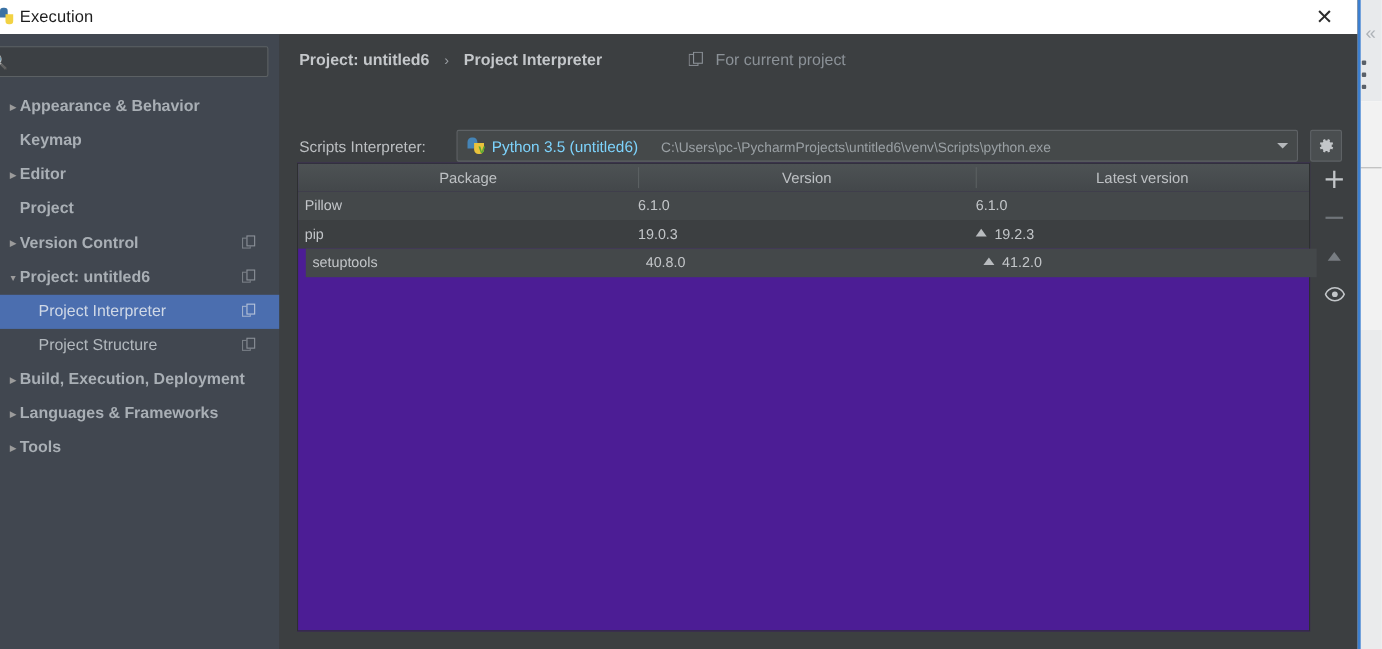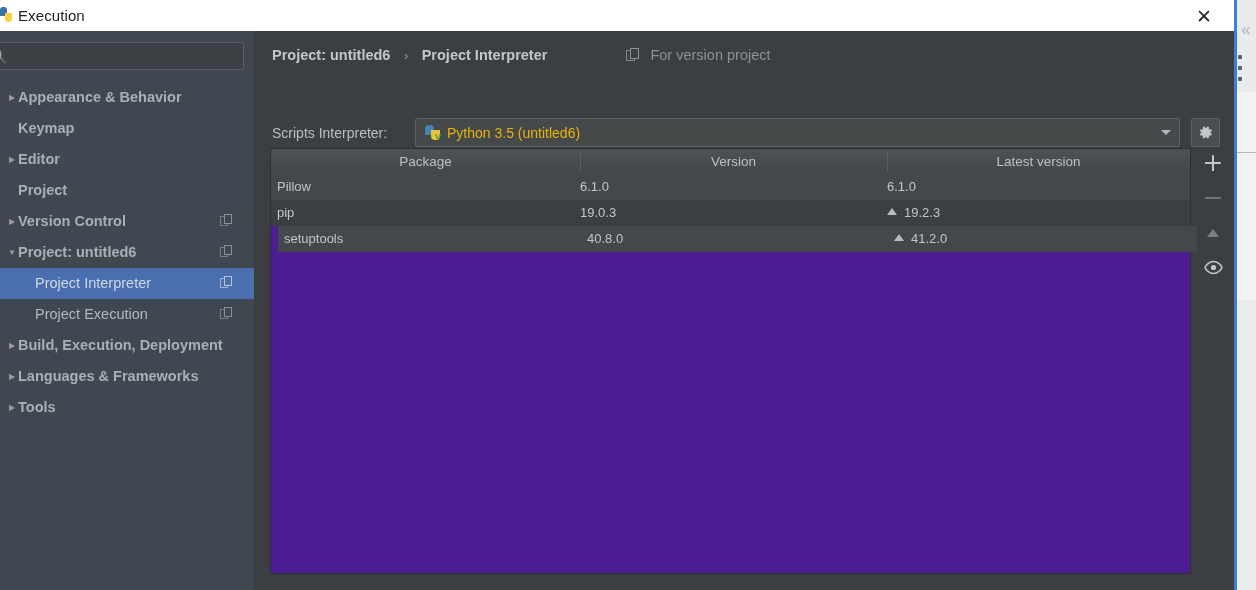--- a/index.html
+++ b/index.html
@@ -316,21 +316,21 @@
     color: #5aa832;
     font-size: 11px;
     font-weight: bold;
     line-height: 11px;
     text-align: center;
   }
   #interp-name {
     position: absolute;
     left: 31px; top: 5px;
     font-size: 14px;
-    color: #eab308;
+    color: #7dd3fc;
     line-height: 19px;
     white-space: nowrap;
   }
   #interp-path {
     position: absolute;
     left: 185px; top: 6px;
     font-size: 12.5px;
     color: #9aa0a4;
     line-height: 18px;
     white-space: nowrap;
@@ -522,21 +522,21 @@
             <span class="copy-glyph"></span>
           </span>
         </div>
         <div class="nav-item depth1 selected" style="top: 237px;">
           <span class="nav-label">Project Interpreter</span>
           <span class="nav-copy-icon">
             <span class="copy-glyph"></span>
           </span>
         </div>
         <div class="nav-item depth1" style="top: 268px;">
-          <span class="nav-label">Project Execution</span>
+          <span class="nav-label">Project Structure</span>
           <span class="nav-copy-icon">
             <span class="copy-glyph"></span>
           </span>
         </div>
         <div class="nav-item depth0 bold" style="top: 299px;">
           <span class="twisty">▶</span>
           <span class="nav-label">Build, Execution, Deployment</span>
         </div>
         <div class="nav-item depth0 bold" style="top: 330px;">
           <span class="twisty">▶</span>
@@ -557,32 +557,33 @@
       <span class="crumb">Project Interpreter</span>
     </div>
 
     <div id="for-current-project">
       <span id="fcp-icon">
         <svg width="14" height="14" viewBox="0 0 14 14">
           <rect x="0.5" y="2.5" width="8" height="10" fill="none" stroke="#83888e"></rect>
           <rect x="4.5" y="0.5" width="8" height="10" fill="#3c3f41" stroke="#8b9197"></rect>
         </svg>
       </span>
-      <span class="fcp-label">For version project</span>
+      <span class="fcp-label">For current project</span>
     </div>
 
     <div id="interp-label">Scripts Interpreter:</div>
 
     <div id="interp-combo">
       <div id="py-icon">
         <div class="blue"></div>
           <div class="yellow"></div>
           <div class="vbadge">v</div>
       </div>
       <div id="interp-name">Python 3.5 (untitled6)</div>
+      <div id="interp-path">C:\Users\pc-\PycharmProjects\untitled6\venv\Scripts\python.exe</div>
       <div id="combo-arrow"></div>
     </div>
 
     <div id="gear-button">
       <span id="gear-icon">
         <svg width="17" height="17" viewBox="0 0 17 17">
           <path fill="#c3c6c9" d="M8.5 5.4a3.1 3.1 0 100 6.2 3.1 3.1 0 000-6.2zm0 4.7a1.6 1.6 0 110-3.2 1.6 1.6 0 010 3.2z"></path>
           <path fill="#c3c6c9" d="M15 9.8l-1.4-.5a5.3 5.3 0 000-1.6l1.4-.5-.8-2-1.4.5a5.3 5.3 0 00-1.1-1.1l.5-1.4-2-.8-.5 1.4a5.3 5.3 0 00-1.6 0L7.6 2.4l-2 .8.5 1.4a5.3 5.3 0 00-1.1 1.1l-1.4-.5-.8 2 1.4.5a5.3 5.3 0 000 1.6L2.8 9.8l.8 2 1.4-.5a5.3 5.3 0 001.1 1.1l-.5 1.4 2 .8.5-1.4a5.3 5.3 0 001.6 0l.5 1.4 2-.8-.5-1.4a5.3 5.3 0 001.1-1.1l1.4.5z"></path>
         </svg>
       </span>

